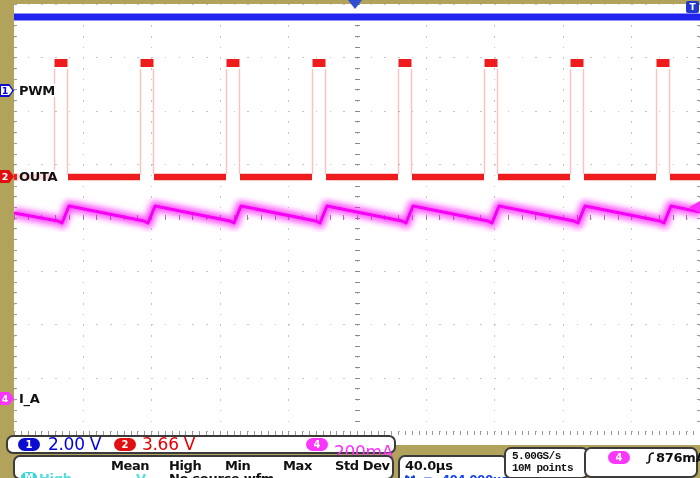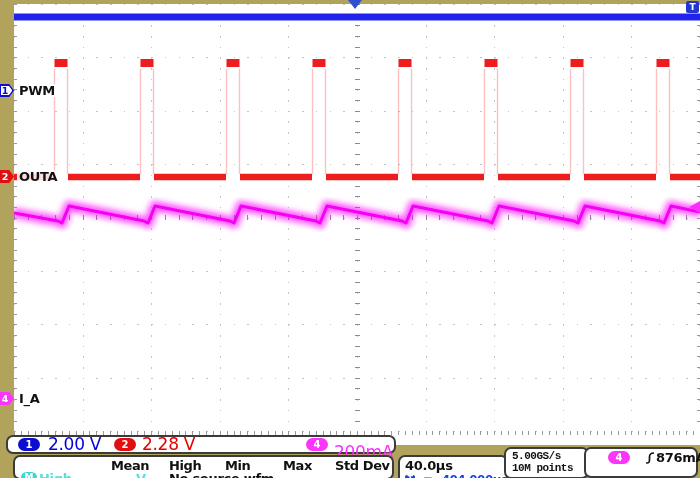--- a/index.html
+++ b/index.html
@@ -147,21 +147,21 @@
 
   <div id="trig-top"></div>
   <div id="trig-T">T</div>
   <div id="trig-level"></div>
 </div>
 
 <div id="chbar" class="box">
   <div class="oval b1" style="left:10px">1</div>
   <div class="chtxt c1" style="left:40px">2.00 V</div>
   <div class="oval b2" style="left:106px">2</div>
-  <div class="chtxt c2" style="left:134px">2.28 V</div>
+  <div class="chtxt c2" style="left:134px">3.66 V</div>
   <div class="oval b4" style="left:298px">4</div>
   <div class="chtxt c4" style="left:326px">200mA</div>
 </div>
 
 <div id="measbox" class="box">
   <div class="mh" style="left:96px">Mean</div>
   <div class="mh" style="left:154px">High</div>
   <div class="mh" style="left:210px">Min</div>
   <div class="mh" style="left:268px">Max</div>
   <div class="mh" style="left:320px">Std Dev</div>

